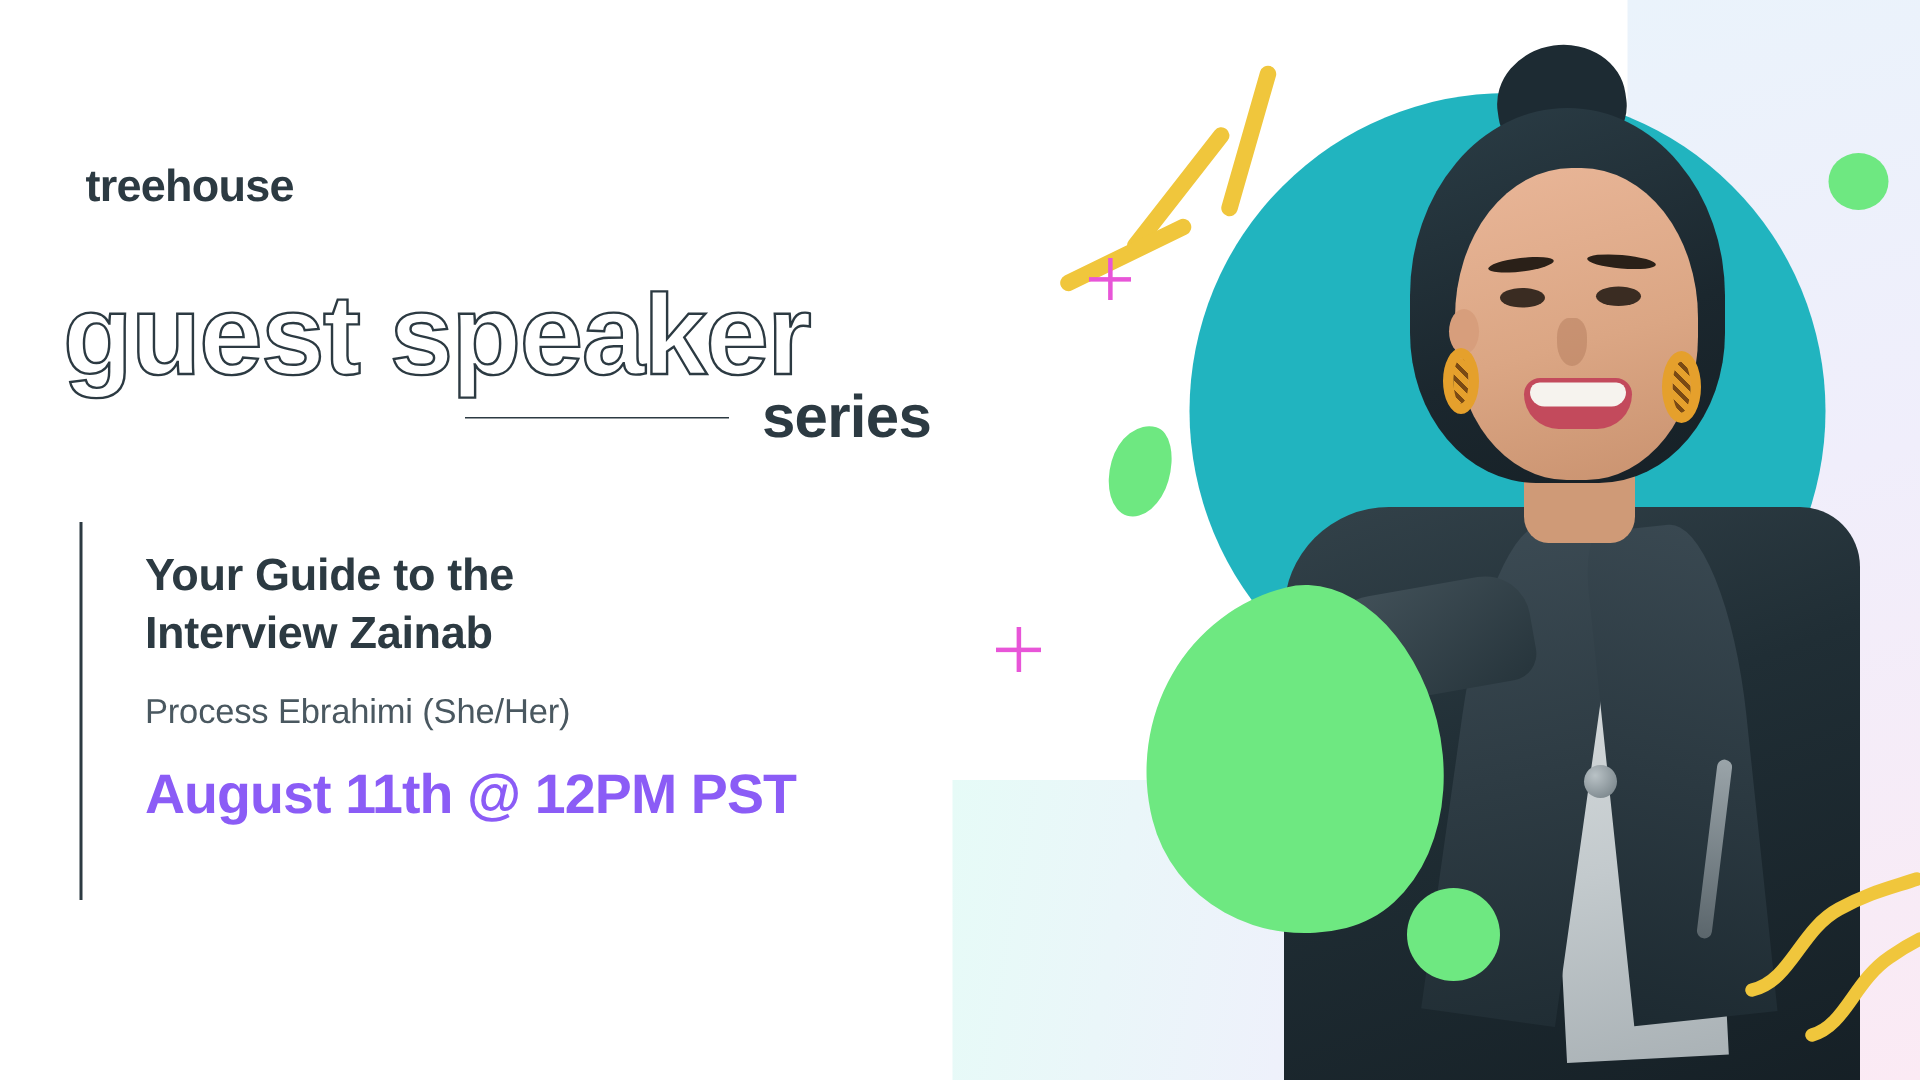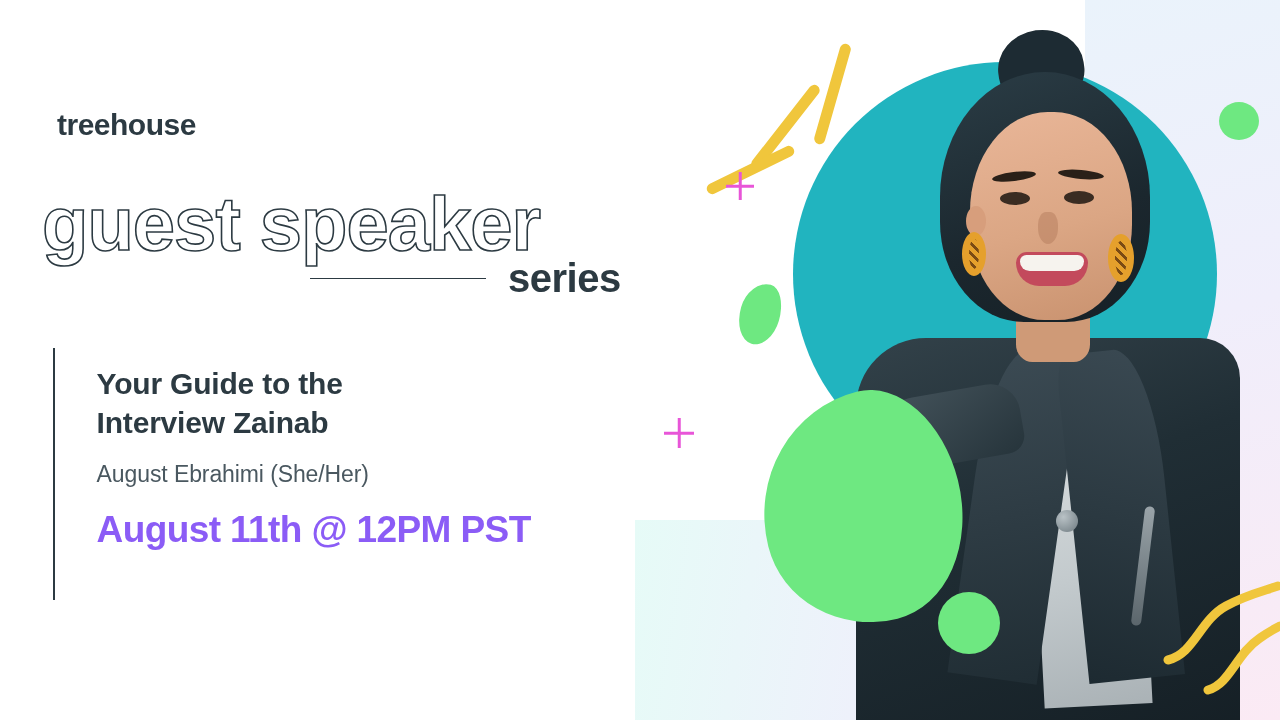--- a/index.html
+++ b/index.html
@@ -278,18 +278,18 @@
     <div class="series-word">series</div>
   </div>
 
   <div class="info-block">
     <div class="info-rule"></div>
     <div class="info-body">
       <div class="talk-title">
         <div>Your Guide to the</div>
         <div>Interview Zainab</div>
       </div>
-      <div class="speaker-name">August Ebrahimi (She/Her)</div>
+      <div class="speaker-name">Process Ebrahimi (She/Her)</div>
       <div class="event-date">August 11th @ 12PM PST</div>
     </div>
   </div>
 
 </div>
 
 </body></html>

